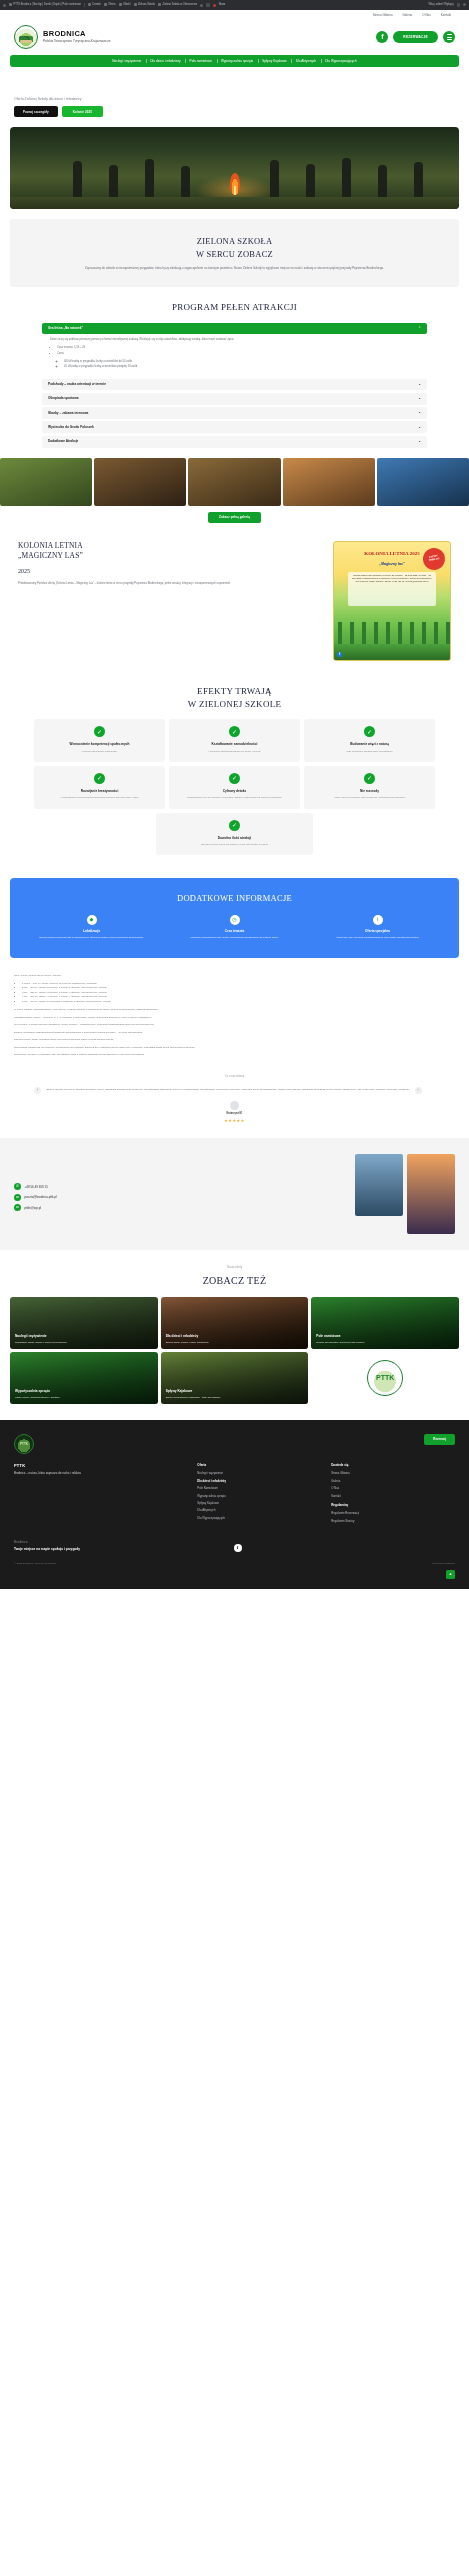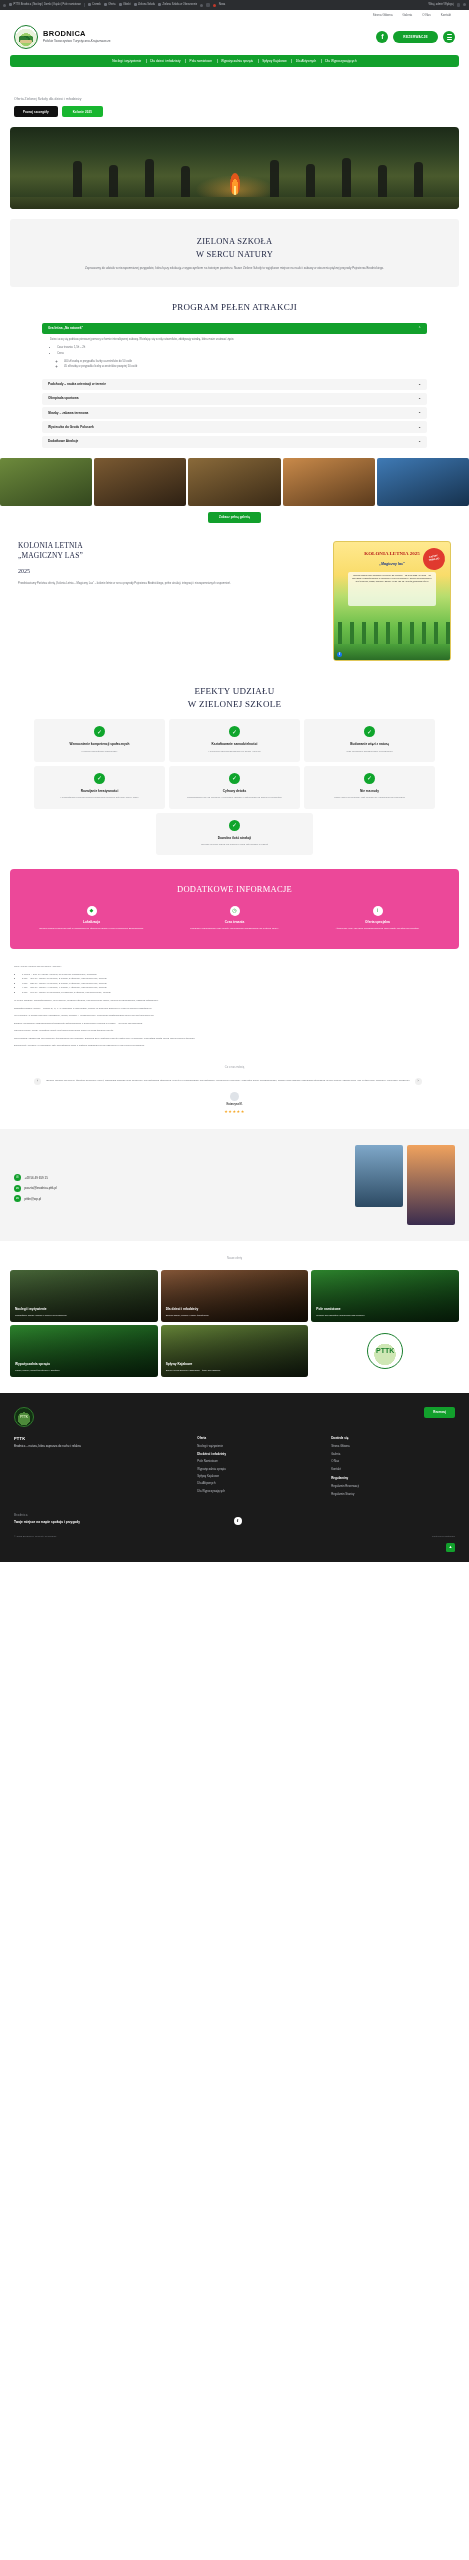--- a/index.html
+++ b/index.html
@@ -112,21 +112,21 @@
   
   .efekty{padding:14px 0 0}
   .efekty h2{text-align:center;font-size:9px;line-height:1.45;color:#1d2340;font-weight:normal;letter-spacing:.03em}
   .cards{display:grid;grid-template-columns:repeat(3,1fr);gap:4px;margin:8px 34px 0}
   .card{background:#f5f5f5;border-radius:3px;padding:7px 5px 8px;text-align:center}
   .tick{width:11px;height:11px;border-radius:50%;background:#0fa52c;margin:0 auto 5px;display:flex;align-items:center;justify-content:center;color:#fff;font-size:6px;line-height:1}
   .card h3{font-size:3.2px;color:#222;line-height:1.45;margin-bottom:3px}
   .card p{font-size:2.5px;color:#85888e;line-height:1.65}
 
   
-  .green-sec{margin:14px 10px 0;background:#ec4899;border-radius:4px;padding:14px 14px 18px;color:#fff}
+  .green-sec{margin:23px 10px 0;background:#3b82f6;border-radius:4px;padding:14px 14px 18px;color:#fff}
   .green-sec h2{text-align:center;font-size:8.5px;font-weight:normal;letter-spacing:.03em;color:#fff}
   .ginfo{display:grid;grid-template-columns:repeat(3,1fr);gap:8px;margin-top:10px}
   .ginfo .gi{text-align:center}
   .gi-ico{width:10px;height:10px;border-radius:50%;background:#fff;color:#12a02c;margin:0 auto 4px;display:flex;align-items:center;justify-content:center;font-size:5px}
   .gi h4{font-size:3.2px;margin-bottom:2.5px}
   .gi p{font-size:2.5px;line-height:1.65;opacity:.92}
 
   
   .wazne{padding:16px 14px 0}
   .wazne h2{text-align:center;font-size:9px;color:#1d2340;font-weight:normal;letter-spacing:.03em;margin-bottom:7px}
@@ -292,21 +292,21 @@
     <div class="p" style="left:74%;height:41px"></div>
       <div class="p" style="left:82%;height:34px"></div>
     <div class="p" style="left:90%;height:37px"></div>
   </div>
   <div class="ground"></div>
 </div>
 
 <div class="band">
   <h2 class="serif">
     <span>ZIELONA SZKOŁA</span><br>
-    <span>W SERCU NATURY</span>
+    <span>W SERCU ZOBACZ</span>
   </h2>
   <p>Zapraszamy do udziału w niezapomnianej przygodzie, która łączy edukację z wypoczynkiem na świeżym powietrzu. Nasze Zielone Szkoły to wyjątkowe miejsce na nauki i zabawy w otoczeniu pięknej przyrody Pojezierza Brodnickiego.</p>
 </div>
 
 <div class="sec">
   <h2 class="serif">PROGRAM PEŁEN ATRAKCJI</h2>
   <div class="acc">
     <div class="acc-item">
       <div class="acc-head open">
         <span>Gra leśna „Na ratunek”</span>
@@ -385,21 +385,21 @@
     <div class="pbox">Zielona Szkoła PTTK Brodnica • Turnusy: 29 czerwca – 12 lipca 2025 • 13 lipca – 26 lipca 2025 • Zakwaterowanie w domkach • Pełne wyżywienie • Opieka wychowawców • Gry terenowe, kajaki, ognisko • Zapisy: 48 56 459 15 • poczta@brodnica.pttk.pl</div>
     <div class="pstamp">ZAPISY TRWAJĄ!</div>
     <div class="ptrees"></div>
     <div class="pgrass"></div>
     <div class="pfb">f</div>
   </div>
 </div>
 
 <div class="efekty">
   <h2 class="serif">
-    <span>EFEKTY UDZIAŁU</span><br>
+    <span>EFEKTY TRWAJĄ</span><br>
     <span>W ZIELONEJ SZKOLE</span>
   </h2>
   <div class="cards">
     <div class="card">
         <div class="tick">✓</div>
         <h3>Wzmocnienie kompetencji społecznych</h3>
         <p>i rozwój umiejętności współpracy</p>
       </div>
     <div class="card">
         <div class="tick">✓</div>
@@ -507,20 +507,21 @@
     </div>
   </div>
   <div class="rez-imgs">
     <div class="ri1"></div>
     <div class="ri2"></div>
   </div>
 </div>
 
 <div class="zobacz">
   <div class="eyebrow">Nasze oferty</div>
+  <h2 class="serif">ZOBACZ TEŻ</h2>
   <div class="tiles">
     <div class="tile t1">
         <h4>Noclegi i wyżywienie</h4>
         <p>Komfortowe domki i pokoje z pełnym wyżywieniem</p>
       </div>
     <div class="tile t2">
         <h4>Dla dzieci i młodzieży</h4>
         <p>Zielone szkoły, kolonie i obozy tematyczne</p>
       </div>
     <div class="tile t3">

